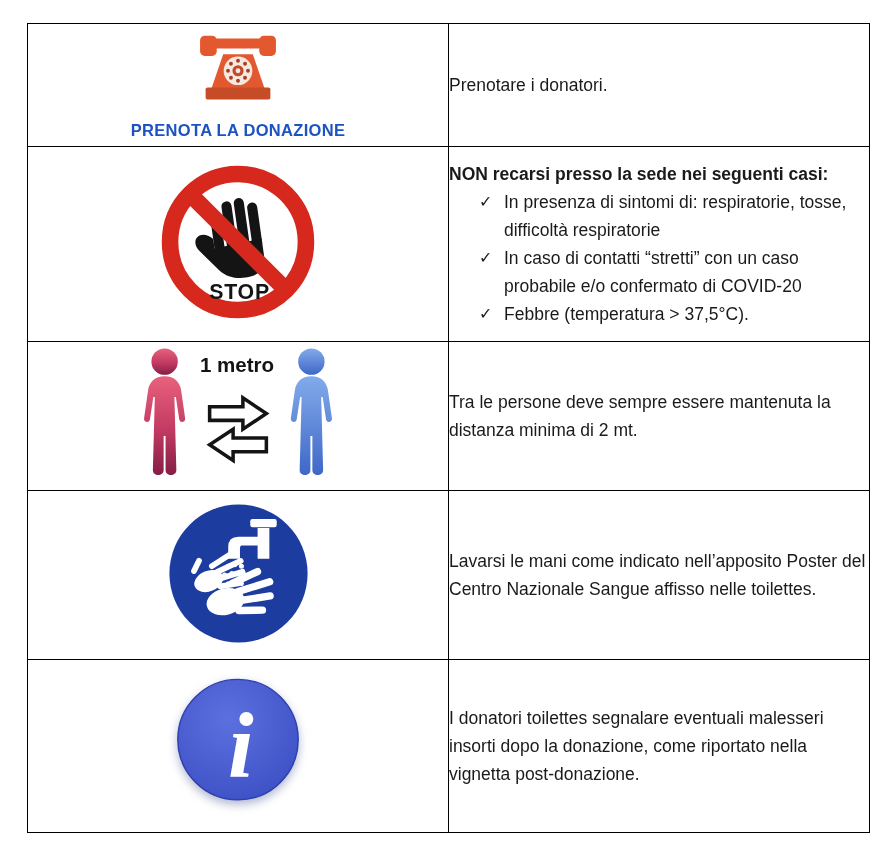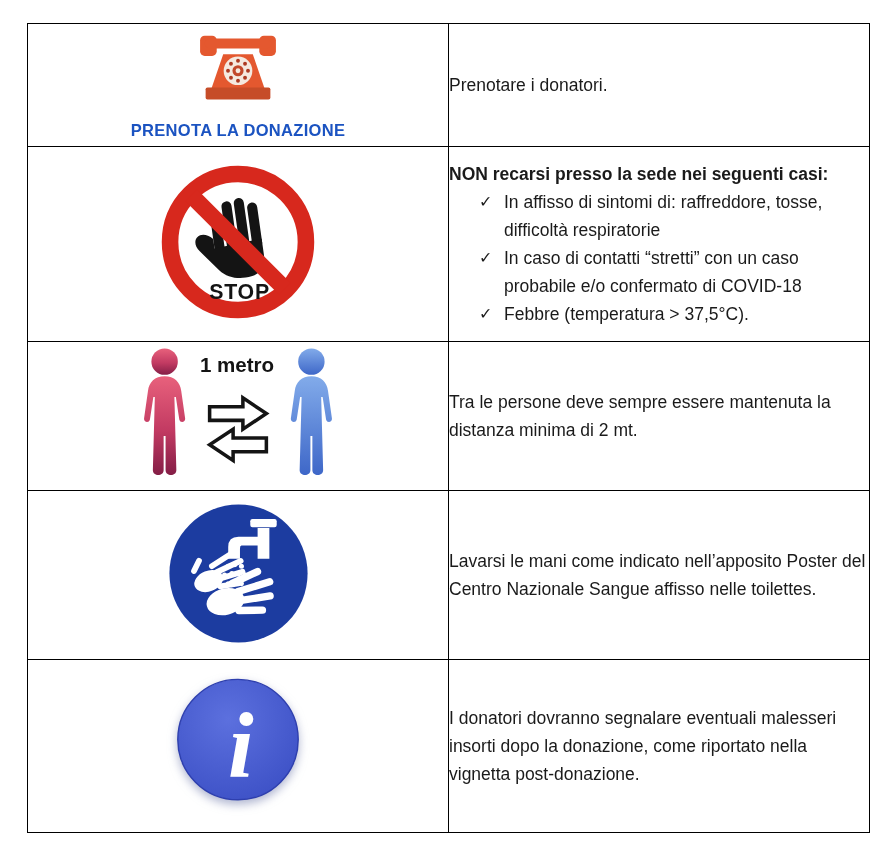--- a/index.html
+++ b/index.html
@@ -121,25 +121,25 @@
           </g>
           <text x="51" y="86" text-anchor="middle" font-size="13.5" font-weight="bold" font-family="Liberation Sans, sans-serif" fill="#141414" letter-spacing="0.5">STOP</text>
           <line x1="20.3" y1="20.3" x2="79.7" y2="79.7" stroke="#D7281D" stroke-width="10.5"></line>
         </svg>
       </td>
       <td class="text-cell">
         <p class="stop-intro">NON recarsi presso la sede nei seguenti casi:</p>
         <ul class="checks">
           <li>
             <span class="chk">✓</span>
-            <span class="btxt">In affisso di sintomi di: raffreddore, tosse, difficoltà respiratorie</span>
+            <span class="btxt">In presenza di sintomi di: respiratorie, tosse, difficoltà respiratorie</span>
           </li>
           <li>
             <span class="chk">✓</span>
-            <span class="btxt">In caso di contatti “stretti” con un caso probabile e/o confermato di COVID-18</span>
+            <span class="btxt">In caso di contatti “stretti” con un caso probabile e/o confermato di COVID-20</span>
           </li>
           <li>
             <span class="chk">✓</span>
             <span class="btxt">Febbre (temperatura &gt; 37,5°C).</span>
           </li>
         </ul>
       </td>
     </tr>
 
     <tr style="height: 149px;">
@@ -218,19 +218,19 @@
             <radialGradient id="ginfo" cx="0.42" cy="0.33" r="0.8">
               <stop offset="0" stop-color="#5C70DE"></stop>
               <stop offset="1" stop-color="#3A4EC4"></stop>
             </radialGradient>
           </defs>
           <circle cx="50" cy="48" r="43" fill="url(#ginfo)" stroke="#2E3FAE" stroke-width="1"></circle>
           <text x="52" y="75" text-anchor="middle" font-size="66" fill="#ffffff" font-family="Liberation Serif, serif" font-style="italic" font-weight="bold">i</text>
         </svg>
       </td>
       <td class="text-cell">
-        <p class="row-text">I donatori dovranno segnalare eventuali malesseri insorti dopo la donazione, come riportato nella vignetta post-donazione.</p>
+        <p class="row-text">I donatori toilettes segnalare eventuali malesseri insorti dopo la donazione, come riportato nella vignetta post-donazione.</p>
       </td>
     </tr>
 
   </tbody>
     </table>
 </div>
 
 </body></html>

